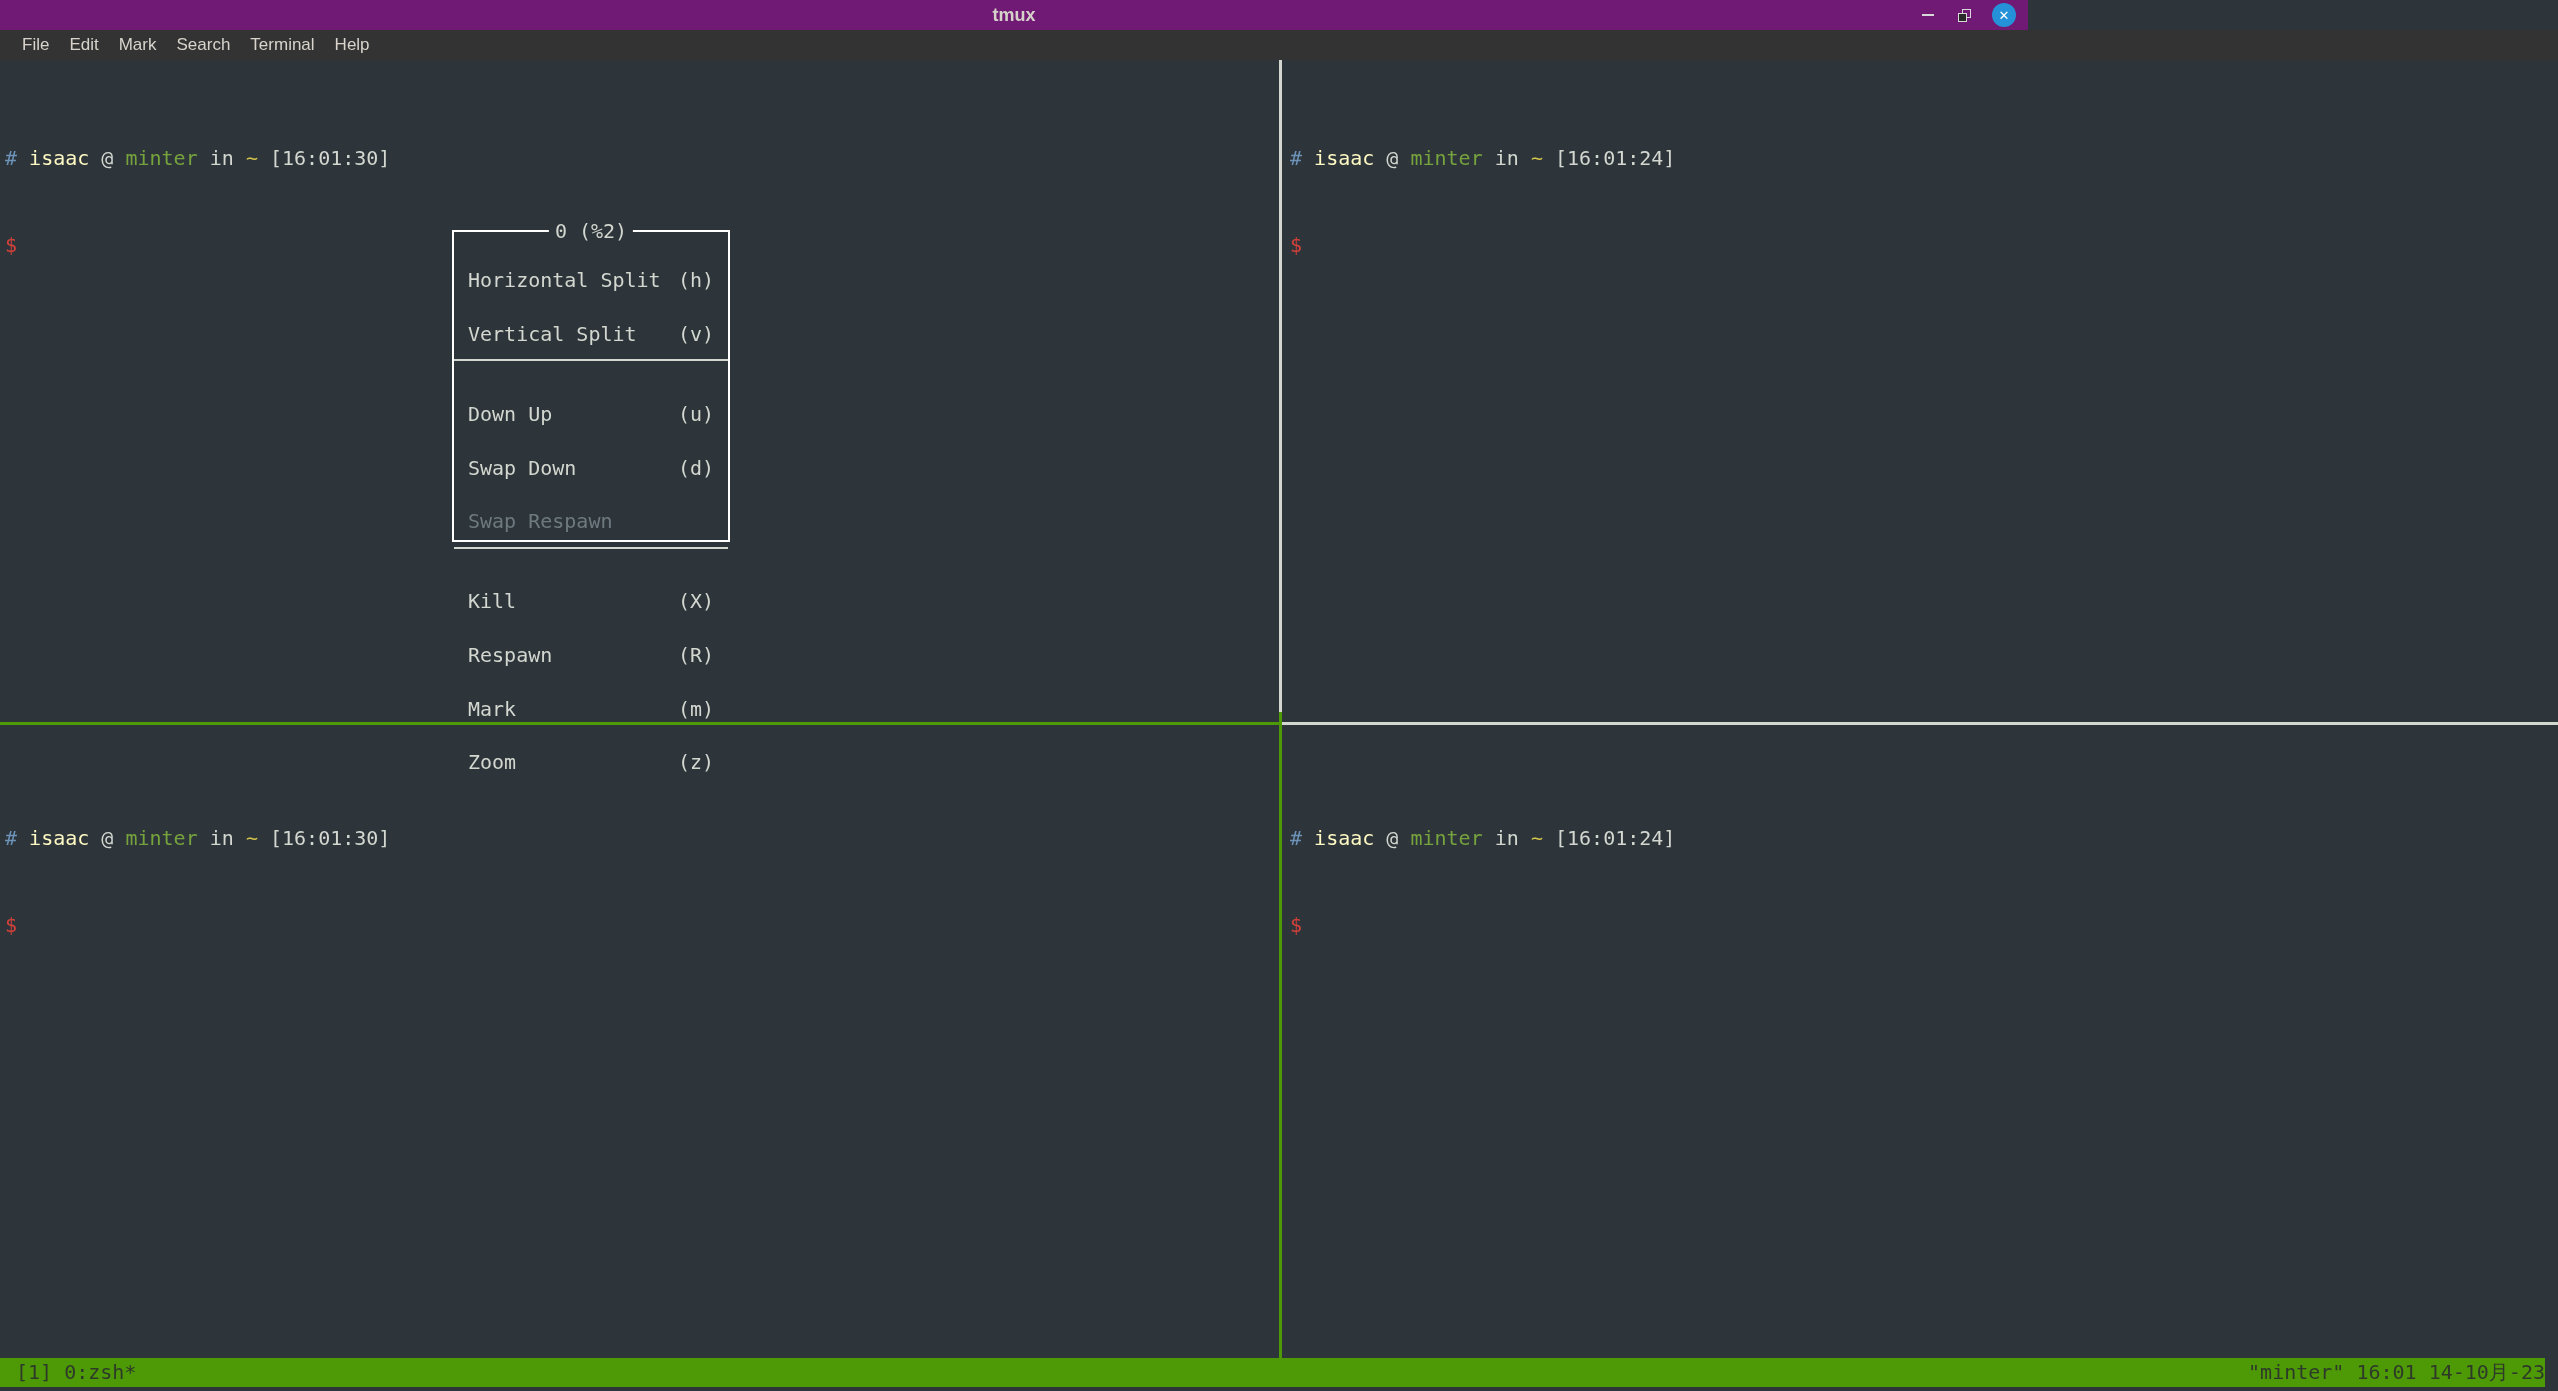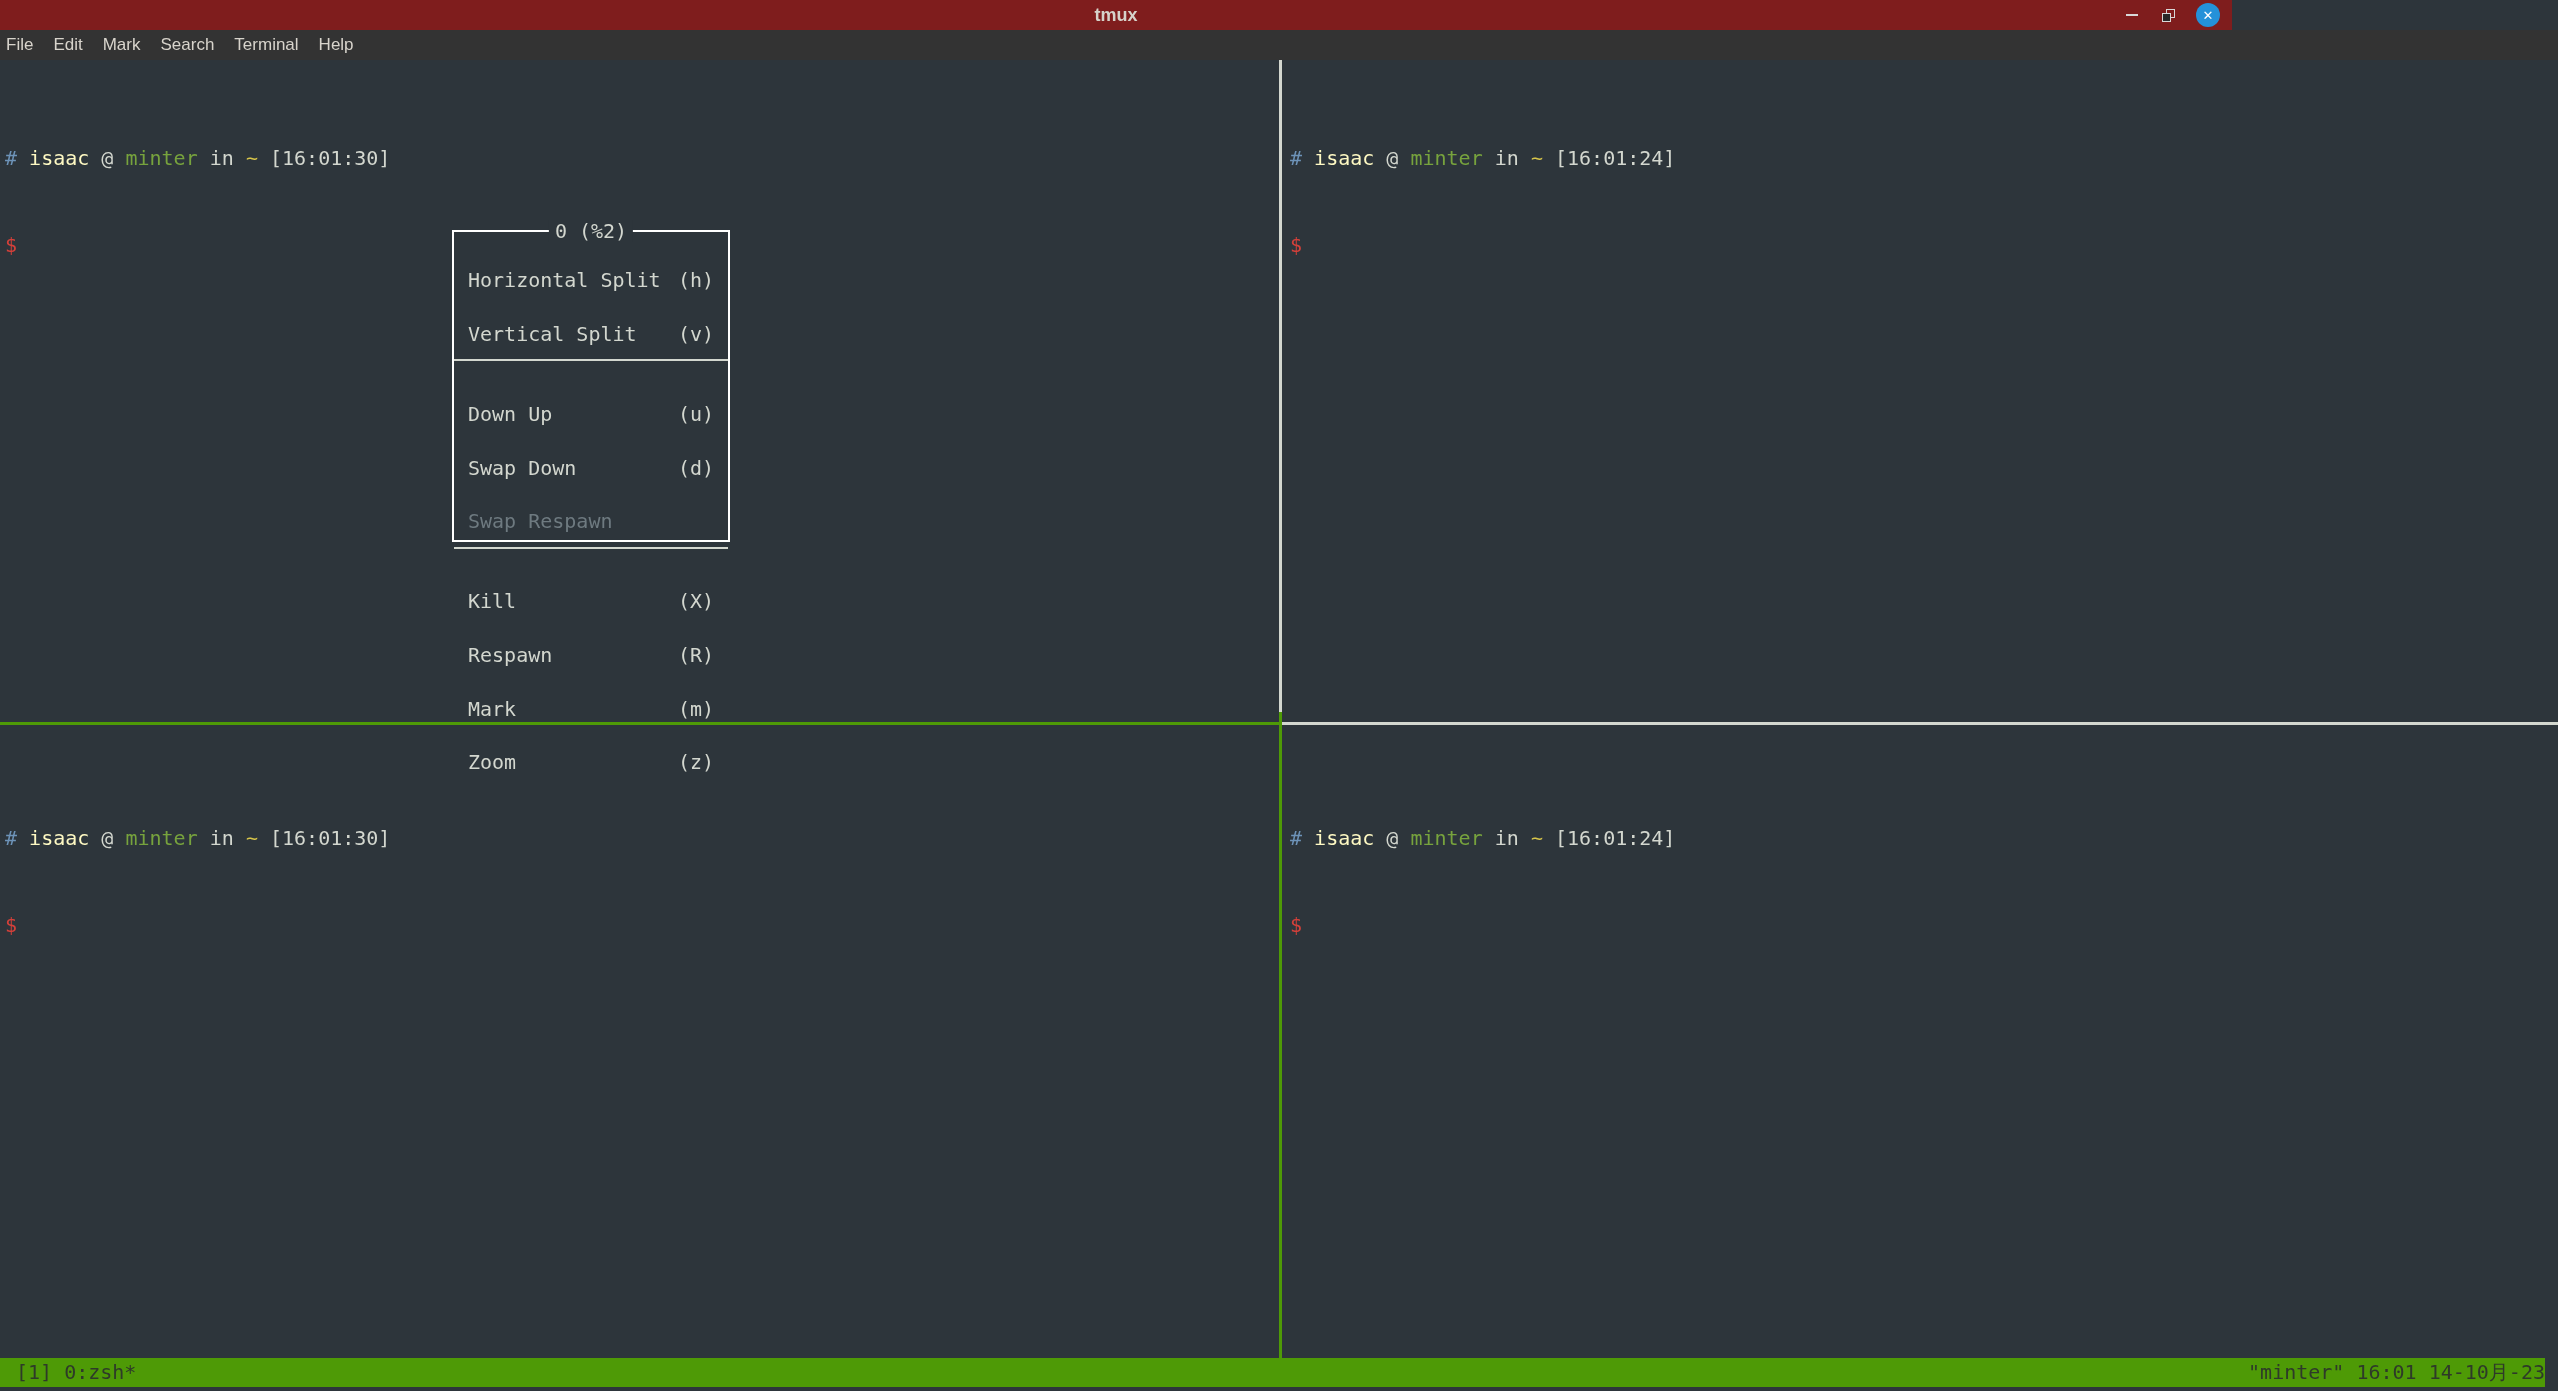--- a/index.html
+++ b/index.html
@@ -1,35 +1,35 @@
 <!DOCTYPE html>
 <html><head>
 <meta charset="utf-8">
 <style>
   html,body{margin:0;padding:0;background:#2d353b;}
   *{box-sizing:border-box;}
   .app{position:relative;width:2558px;height:1391px;background:#2d353b;overflow:hidden;
        font-family:"DejaVu Sans Mono","Liberation Mono",monospace;}
 
   
-  .titlebar{position:absolute;left:0;top:0;width:2232px;height:30px;background:#7f1d1d;
+  .titlebar{position:absolute;left:0;top:0;width:2028px;height:30px;background:#701a75;
             display:flex;align-items:center;justify-content:center;}
   .win-title{color:#d6d2ca;font-family:"Liberation Sans",sans-serif;font-size:18px;font-weight:700;}
   .win-controls{position:absolute;right:12px;top:0;height:30px;display:flex;align-items:center;gap:20px;}
   .btn-min,.btn-max{width:16px;height:16px;display:flex;align-items:center;justify-content:center;cursor:default;}
   .min-bar{width:12px;height:2px;background:#d8d8d8;}
   .restore{position:relative;width:13px;height:13px;}
   .restore .back{position:absolute;right:0;top:0;width:9px;height:9px;border:1.5px solid #d8d8d8;}
   .restore .front{position:absolute;left:0;bottom:0;width:9px;height:9px;border:1.5px solid #d8d8d8;background:#292929;}
   .btn-close{width:24px;height:24px;border-radius:50%;background:#2491d9;color:#ffffff;
              display:flex;align-items:center;justify-content:center;font-size:13px;font-weight:700;
              font-family:"DejaVu Sans",sans-serif;}
 
   .menubar{position:absolute;left:0;top:30px;width:2558px;height:30px;background:#333333;
-           display:flex;align-items:center;gap:16px;padding-left:4px;
+           display:flex;align-items:center;gap:16px;padding-left:20px;
            font-family:"Liberation Sans",sans-serif;font-size:17px;color:#d8d4cc;}
   .menubar .mitem{padding:0 2px;}
 
   
   .terminal{position:absolute;left:0;top:60px;width:2558px;height:1331px;background:#2d353b;
             font-size:20px;line-height:29px;color:#d3d7cf;}
 
   .pane-text{position:absolute;white-space:pre;}
   .c-blue{color:#6d93b8;}
   .c-cyan{color:#fef9c3;}

